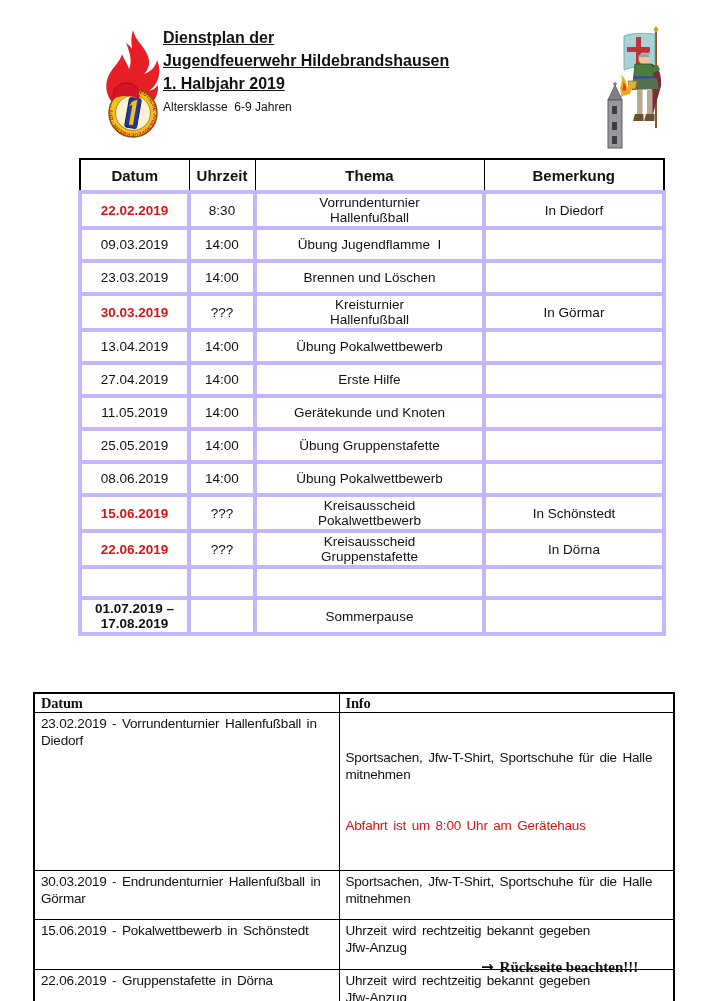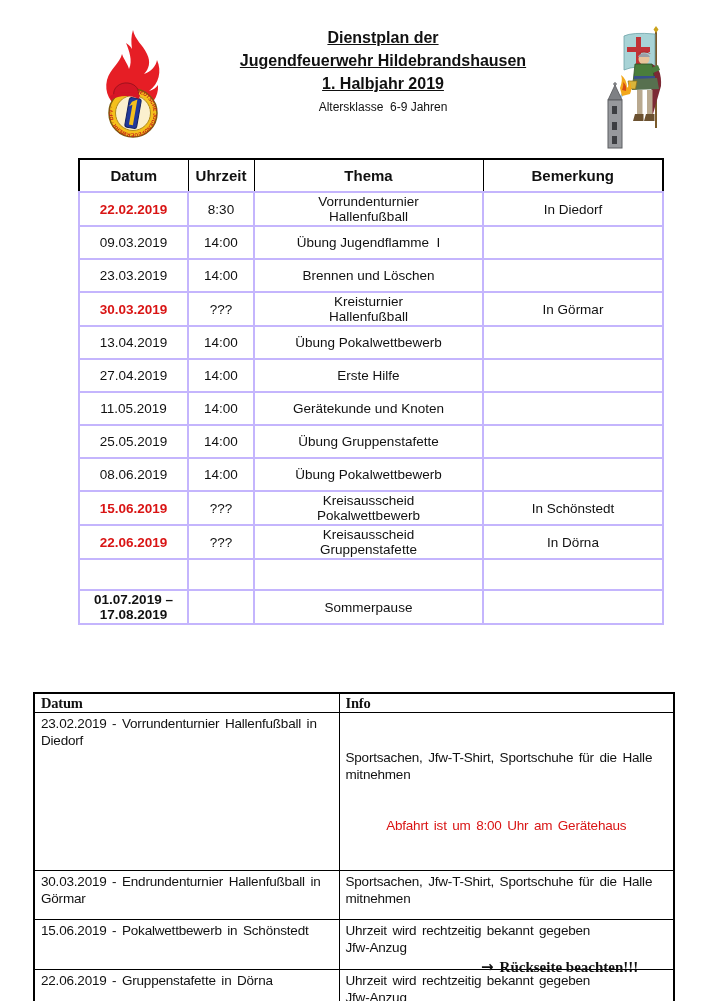--- a/index.html
+++ b/index.html
@@ -1,34 +1,34 @@
 <!DOCTYPE html>
 <html lang="de" style="--accent-red: #d91414; --flame-red: #e61e25; --badge-gold: #f4c01c; --badge-blue: #20399b; --flag-teal: #a8d3d6;"><head>
 <meta charset="utf-8">
 <style>
   html,body{margin:0;padding:0;background:#fff;}
   .page{
     position:relative;width:707px;height:1001px;background:#fff;overflow:hidden;
     font-family:"Liberation Sans", sans-serif;color:#111;
   }
   
-  .title-block{position:absolute;left:163px;top:26px;width:440px;text-align:center;}
+  .title-block{position:absolute;left:163px;top:26px;width:440px;}
   .title-line{font-size:16px;font-weight:bold;text-decoration:underline;line-height:23px;white-space:pre;}
   .subtitle{font-size:12px;line-height:23px;margin-top:1px;white-space:pre;}
   .logo-left{position:absolute;left:96px;top:30px;width:74px;height:110px;}
   .logo-right{position:absolute;left:604px;top:26px;width:74px;height:124px;}
   
   table{border-collapse:collapse;table-layout:fixed;}
   .schedule{position:absolute;left:78px;top:158px;width:584px;border:2px solid #000;}
   .schedule th{
     border:1px solid #000;font-size:15px;font-weight:bold;text-align:center;
     height:25px;padding:0 2px;
   }
   .schedule td{
-    border:2px solid #c4b5fd;font-size:13.5px;line-height:15px;text-align:center;
+    border:4px solid #c4b5fd;font-size:13.5px;line-height:15px;text-align:center;
     vertical-align:middle;padding:1px 3px;white-space:pre-wrap;
   }
   .schedule tr{height:33px;}
   .schedule tr.row-empty{height:31px;}
   .schedule tr.row-last{height:28px;}
   .red-date{color:var(--accent-red,#d91414);font-weight:bold;}
   .bold-date{font-weight:bold;}
   
   .info-table{position:absolute;left:33px;top:692px;width:640px;border:2px solid #000;
     word-spacing:2px;letter-spacing:-0.2px;}
@@ -37,21 +37,21 @@
     font-weight:bold;text-align:left;height:18px;padding:0 6px;
   }
   .info-table td{
     border:1px solid #000;font-size:13.5px;line-height:17px;text-align:left;
     vertical-align:top;padding:2px 6px;white-space:pre-wrap;
   }
   .info-table tr.ir0{height:49px;}
   .info-table tr.ir1{height:49px;padding-left:45px;}
   .info-table tr.ir2{height:50px;}
   .info-table tr.ir3{height:62px;}
-  .info-red{color:var(--accent-red,#d91414);text-align:center;}
+  .info-red{color:var(--accent-red,#d91414);}
   
   .footer-note{
     position:absolute;left:466px;top:941px;
     font-family:"Liberation Serif", serif;font-size:15px;font-weight:bold;white-space:pre;
   }
   .footer-note .arrow{margin-right:6px;font-family:"DejaVu Sans", sans-serif;}
 </style>
 </head>
 <body>
 

